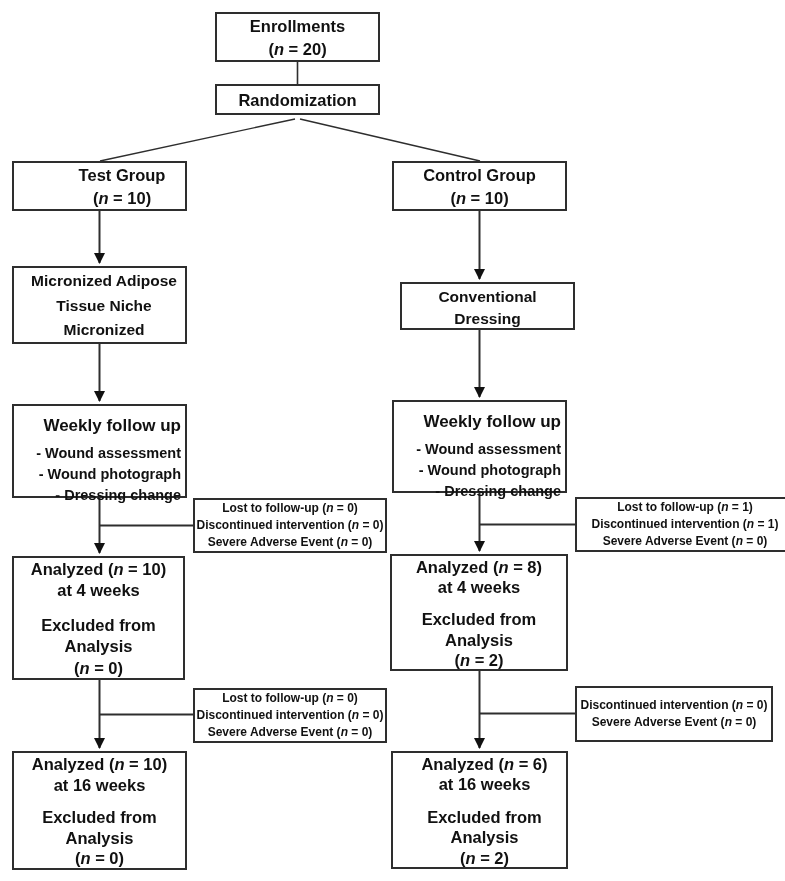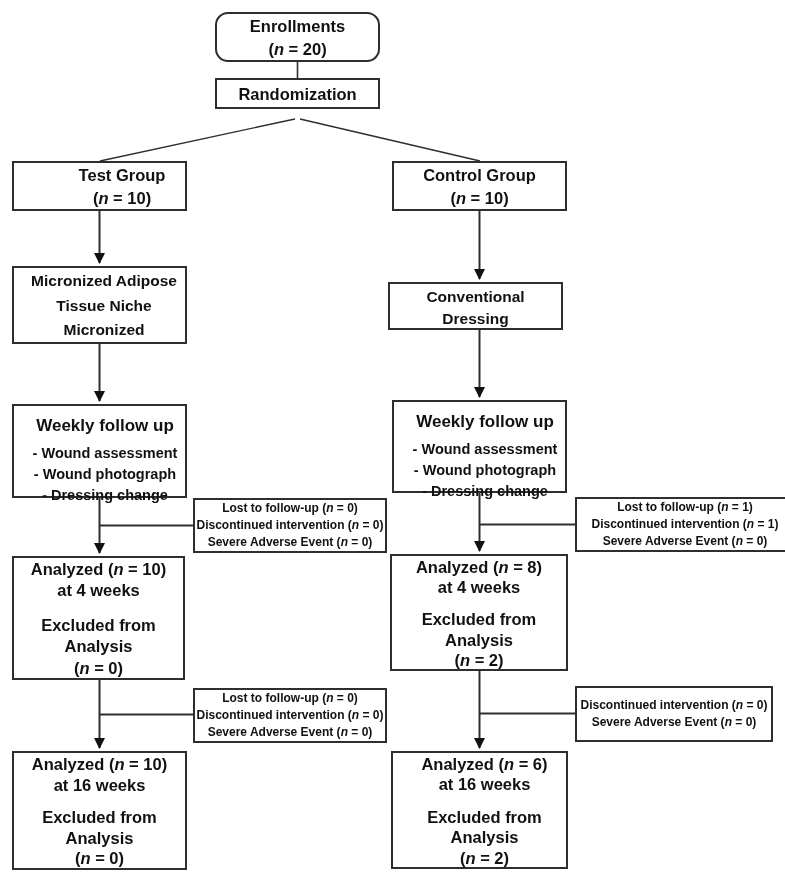--- a/index.html
+++ b/index.html
@@ -11,21 +11,21 @@
   .box{
     position:absolute;z-index:2;background:#fff;border:2px solid #2e2e2e;
     box-sizing:border-box;display:flex;flex-direction:column;justify-content:center;
     text-align:center;font-weight:bold;
   }
   .bline{min-height:0;}
   .bline:empty{height:13px;}
   .main .bline{font-size:16.5px;line-height:24px;}
   .intervention .bline{font-size:15.5px;line-height:25px;}
   .analyzed .bline{font-size:16.5px;line-height:22px;}
-  .followup{justify-content:flex-start;text-align:center;padding:8px 4px 0 15px;}
+  .followup{justify-content:flex-start;text-align:right;padding:8px 4px 0 15px;}
   .followup-title{font-size:17px;line-height:24px;margin-bottom:5px;}
   .followup-item{font-size:14.5px;line-height:21px;}
   .dropout .bline{font-size:12px;line-height:17.5px;}
   i{font-style:italic;}
 </style>
 </head>
 <body>
 
 <div class="canvas">
 
@@ -53,46 +53,46 @@
     <line x1="99.5" y1="525.5" x2="193" y2="525.5" stroke="#2e2e2e" stroke-width="2"></line>
     <line x1="479.5" y1="524.5" x2="575" y2="524.5" stroke="#2e2e2e" stroke-width="2"></line>
 
     <line x1="99.5" y1="680" x2="99.5" y2="748" stroke="#2e2e2e" stroke-width="2" marker-end="url(#ah)"></line>
     <line x1="479.5" y1="671" x2="479.5" y2="748" stroke="#2e2e2e" stroke-width="2" marker-end="url(#ah)"></line>
 
     <line x1="99.5" y1="714.5" x2="193" y2="714.5" stroke="#2e2e2e" stroke-width="2"></line>
     <line x1="479.5" y1="713.5" x2="575" y2="713.5" stroke="#2e2e2e" stroke-width="2"></line>
   </svg>
 
-  <div class="box main" style="left:215px;top:12px;width:165px;height:50px;border-radius:13px;">
+  <div class="box main" style="left:215px;top:12px;width:165px;height:50px;">
     <div class="bline">Enrollments</div>
     <div class="bline">(<i>n</i> = 20)</div>
   </div>
 
-  <div class="box main" style="left:215px;top:78px;width:165px;height:31px;">
+  <div class="box main" style="left:215px;top:84px;width:165px;height:31px;">
     <div class="bline">Randomization</div>
   </div>
 
   <div class="box main" style="left:12px;top:161px;width:175px;height:50px;padding-left:45px;">
     <div class="bline">Test Group</div>
     <div class="bline">(<i>n</i> = 10)</div>
   </div>
 
   <div class="box main" style="left:392px;top:161px;width:175px;height:50px;">
     <div class="bline">Control Group</div>
     <div class="bline">(<i>n</i> = 10)</div>
   </div>
 
   <div class="box intervention" style="left:12px;top:266px;width:175px;height:78px;padding-left:9px;">
     <div class="bline">Micronized Adipose</div>
     <div class="bline">Tissue Niche</div>
     <div class="bline">Micronized</div>
   </div>
 
-  <div class="box intervention" style="left:388px;top:282px;width:175px;height:48px;justify-content:space-between;">
+  <div class="box intervention" style="left:400px;top:282px;width:175px;height:48px;justify-content:space-between;">
     <div class="bline">Conventional</div>
     <div class="bline">Dressing</div>
   </div>
 
   <div class="box followup" style="left:12px;top:404px;width:175px;height:94px;">
     <div class="followup-title">Weekly follow up</div>
     <div class="followup-item">- Wound assessment</div>
     <div class="followup-item">- Wound photograph</div>
     <div class="followup-item">- Dressing change</div>
   </div>

